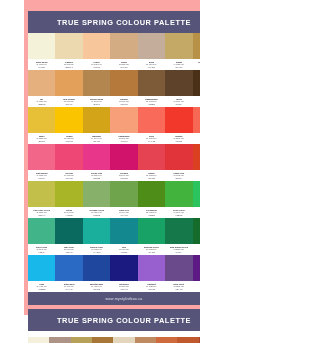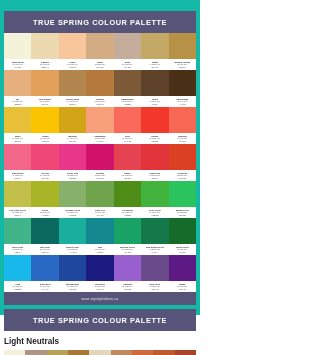--- a/index.html
+++ b/index.html
@@ -11,21 +11,22 @@
     width: 200px;
     height: 355px;
     overflow: hidden;
     font-family: "Liberation Sans", sans-serif;
     -webkit-font-smoothing: antialiased;
   }
   .page {
     position: relative;
     width: 200px;
     height: 315px;
-    background: #14b8a6;
+    background: #fca5a5;
+    margin-left: 24px;
   }
 
   
   .title-bar {
     background: #565579;
     height: 22px;
     display: flex;
     align-items: center;
     justify-content: center;
     margin: 0 4px;
@@ -560,21 +561,20 @@
     <span class="url-text">www.mystylistbox.ca</span>
   </div>
 
   <div class="spacer-sm"></div>
 
   <div class="title-bar">
     <span class="title-text">TRUE SPRING COLOUR PALETTE</span>
   </div>
 
   <div class="section">
-    <div class="section-title">Light Neutrals</div>
     <div class="mini-row" id="mini-row">
         <div class="mini-swatch" title="Ivory" style="background: rgb(245, 240, 220);"></div>
         <div class="mini-swatch" title="Taupe" style="background: rgb(173, 148, 134);"></div>
         <div class="mini-swatch" title="Khaki" style="background: rgb(183, 160, 90);"></div>
         <div class="mini-swatch" title="Bronze" style="background: rgb(169, 118, 58);"></div>
         <div class="mini-swatch" title="Ecru" style="background: rgb(228, 214, 188);"></div>
         <div class="mini-swatch" title="Clay" style="background: rgb(192, 138, 96);"></div>
         <div class="mini-swatch" title="Terracotta" style="background: rgb(207, 106, 61);"></div>
         <div class="mini-swatch" title="Rust" style="background: rgb(192, 90, 46);"></div>
         <div class="mini-swatch" title="Brick" style="background: rgb(168, 69, 44);"></div>

